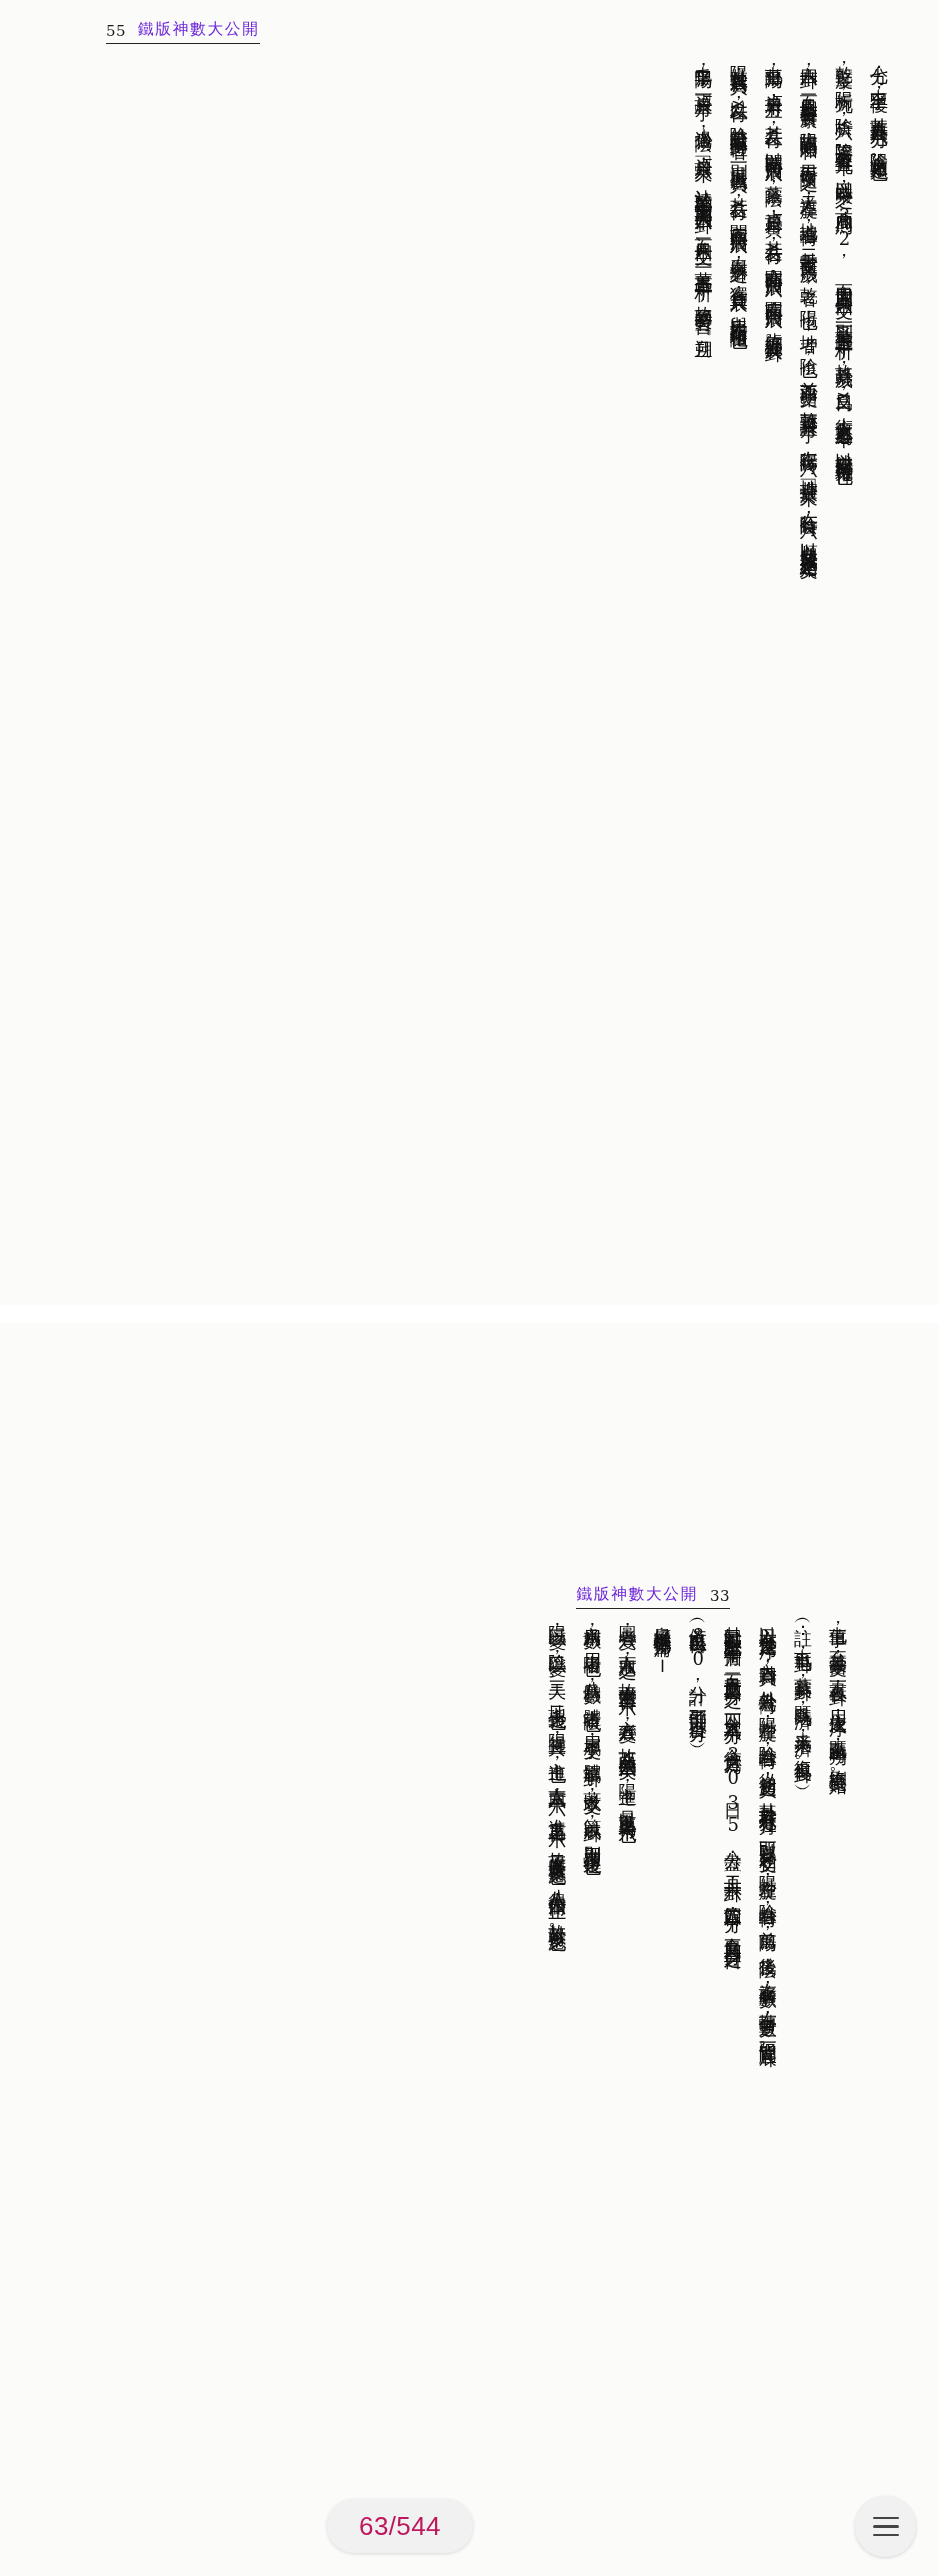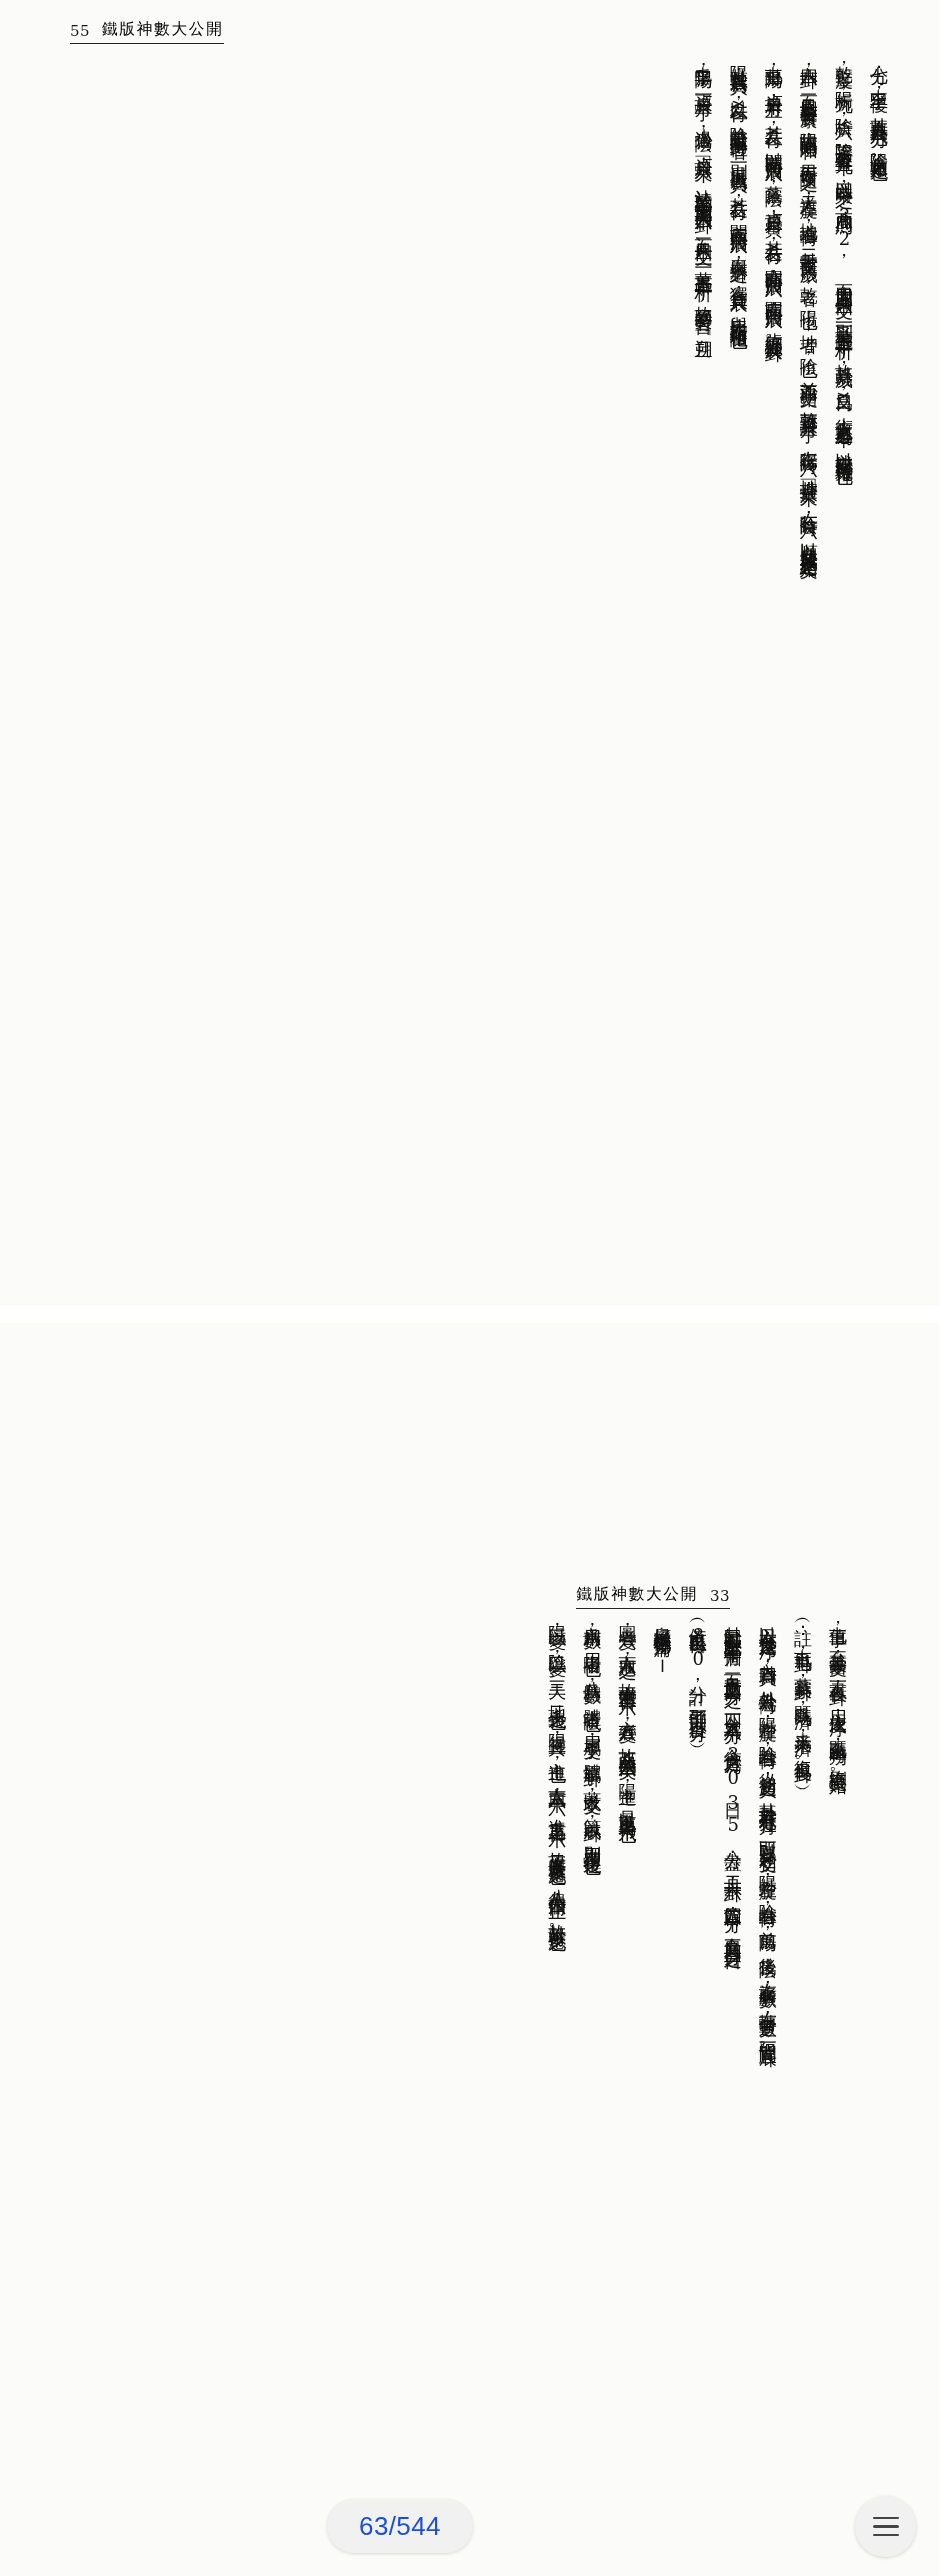--- a/index.html
+++ b/index.html
@@ -30,21 +30,21 @@
     height: 1322px;
     border-bottom: 0.9px solid #d8d8d4;
   }
   #page-55 .header-row {
     position: absolute;
     top: 19px;
     left: 0;
     width: 939px;
     display: flex;
     justify-content: flex-start;
-    padding-left: 70px;
+    padding-left: 106px;
     box-sizing: border-box;
   }
   #page-55 .header-inner {
     display: flex;
     align-items: flex-end;
     gap: 12px;
     border-bottom: 0.9px solid #222;
     padding-bottom: 2.6px;
   }
 
@@ -71,21 +71,21 @@
     padding-bottom: 2.6px;
   }
 
   .pg-num {
     font-size: 15px;
     color: #1a1a1a;
     letter-spacing: 0.4px;
   }
   .book-title {
     font-size: 15.7px;
-    color: #000000;
+    color: #6d28d9;
     letter-spacing: 1.7px;
   }
 
   
   .vtext {
     position: absolute;
     writing-mode: vertical-rl;
     text-orientation: upright;
     -webkit-writing-mode: vertical-rl;
     font-size: 18px;
@@ -110,21 +110,21 @@
 
   
   #page-indicator {
     position: absolute;
     left: 327px;
     bottom: 22.6px;
     width: 146px;
     height: 54px;
     border-radius: 27px;
     background: #f1f1f1;
-    color: #1d4ed8;
+    color: #be185d;
     display: flex;
     align-items: center;
     justify-content: center;
     font-family: "Liberation Sans", sans-serif;
     font-size: 26px;
     letter-spacing: 0.4px;
     box-shadow: 0 0.9px 3.5px rgba(0,0,0,0.14);
   }
 
   

